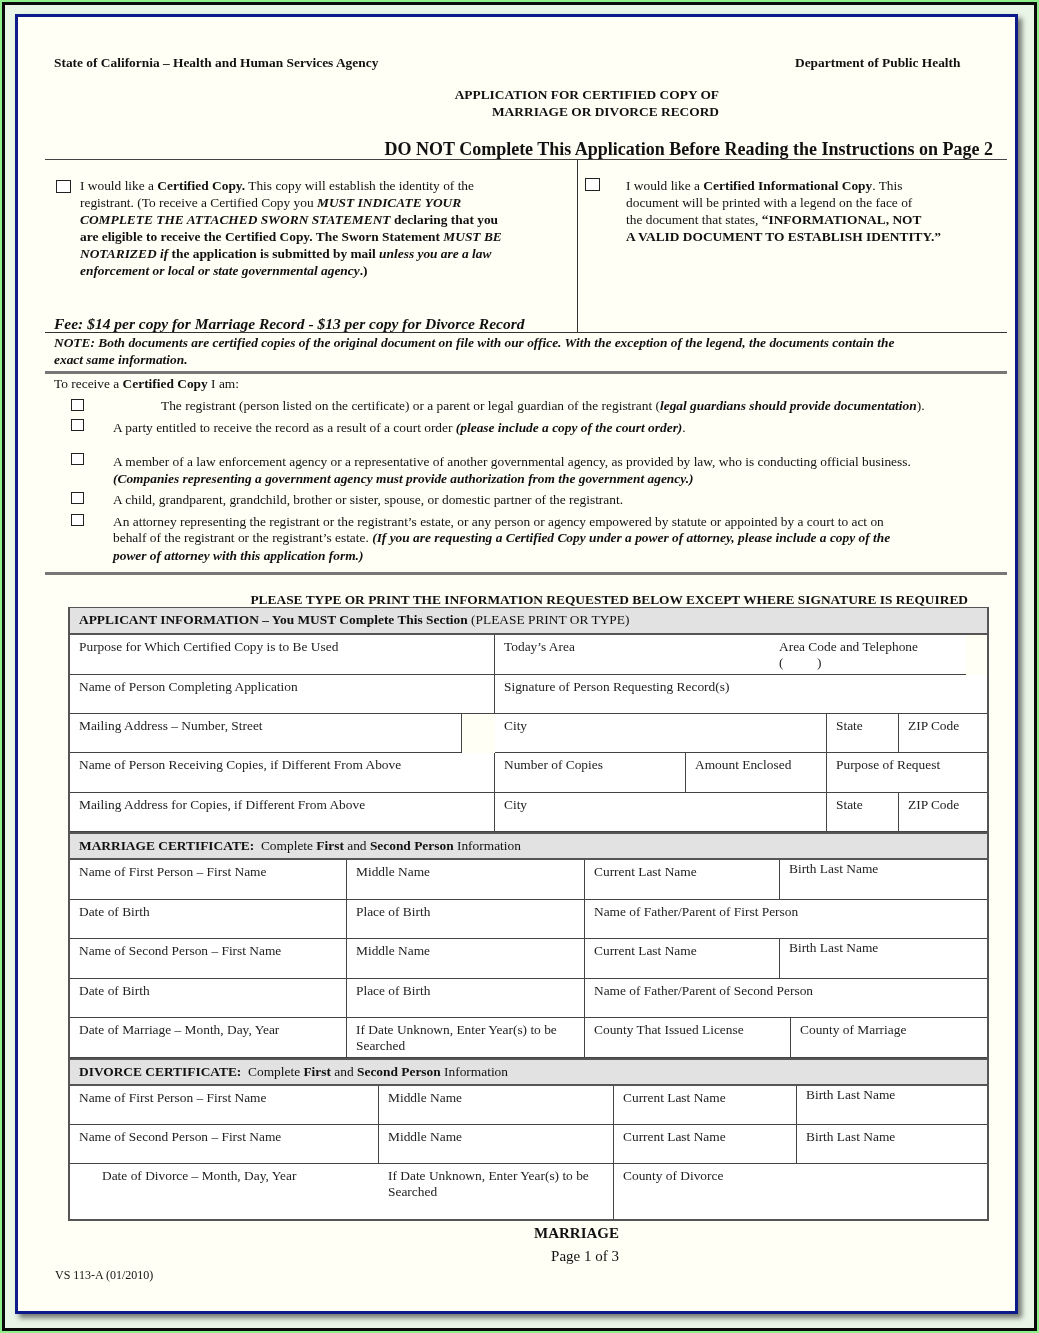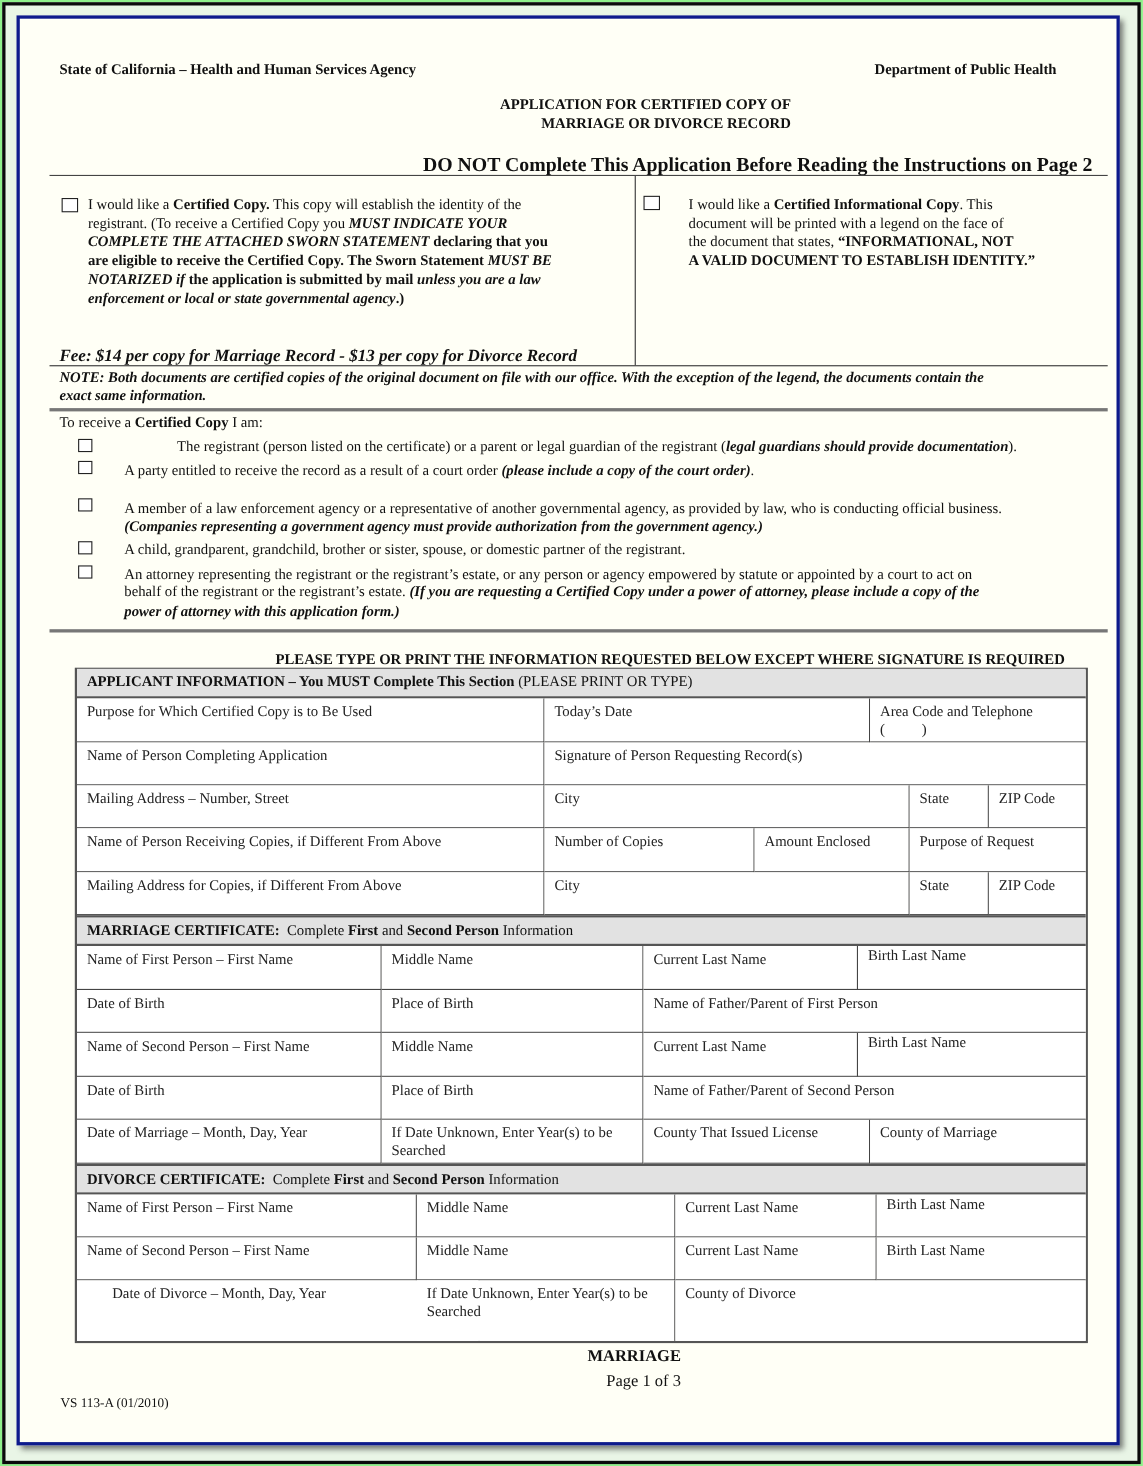--- a/index.html
+++ b/index.html
@@ -82,30 +82,30 @@
 
 <div class="hthick" style="left:45px;top:572px;width:962px;"></div>
 
 <div class="abs t b c" style="left:68px;top:591px;width:900px;">PLEASE TYPE OR PRINT THE INFORMATION REQUESTED BELOW EXCEPT WHERE SIGNATURE IS REQUIRED</div>
 
 <div class="tbl" style="left:68px;top:607px;width:921px;height:614px;"></div>
 
 <div class="sec" style="left:70px;top:608px;width:917px;height:27px;border-top:none;"><span class="b">APPLICANT INFORMATION – You MUST Complete This Section</span><span> (PLEASE PRINT OR TYPE)</span></div>
 
 <div class="cell" style="left:70px;top:635px;width:425px;height:40px;">Purpose for Which Certified Copy is to Be Used</div>
-<div class="cell" style="left:495px;top:635px;width:296px;height:40px;">Today’s Date</div>
-<div class="cell" style="left:791px;top:635px;width:196px;height:40px;border-right:none;">
+<div class="cell" style="left:495px;top:635px;width:296px;height:40px;">Today’s Area</div>
+<div class="cell" style="left:770px;top:635px;width:196px;height:40px;border-right:none;">
     <div>Area Code and Telephone</div>
     <div style="white-space:pre;">(          )</div>
   </div>
 
 <div class="cell" style="left:70px;top:675px;width:425px;height:39px;">Name of Person Completing Application</div>
 <div class="cell" style="left:495px;top:675px;width:492px;height:39px;border-right:none;">Signature of Person Requesting Record(s)</div>
 
-<div class="cell" style="left:70px;top:714px;width:425px;height:39px;">Mailing Address – Number, Street</div>
+<div class="cell" style="left:70px;top:714px;width:392px;height:39px;">Mailing Address – Number, Street</div>
 <div class="cell" style="left:495px;top:714px;width:332px;height:39px;">City</div>
 <div class="cell" style="left:827px;top:714px;width:72px;height:39px;">State</div>
 <div class="cell" style="left:899px;top:714px;width:88px;height:39px;border-right:none;">ZIP Code</div>
 
 <div class="cell" style="left:70px;top:753px;width:425px;height:40px;">Name of Person Receiving Copies, if Different From Above</div>
 <div class="cell" style="left:495px;top:753px;width:191px;height:40px;">Number of Copies</div>
 <div class="cell" style="left:686px;top:753px;width:141px;height:40px;">Amount Enclosed</div>
 <div class="cell" style="left:827px;top:753px;width:160px;height:40px;border-right:none;">Purpose of Request</div>
 
 <div class="cell" style="left:70px;top:793px;width:425px;height:39px;">Mailing Address for Copies, if Different From Above</div>

